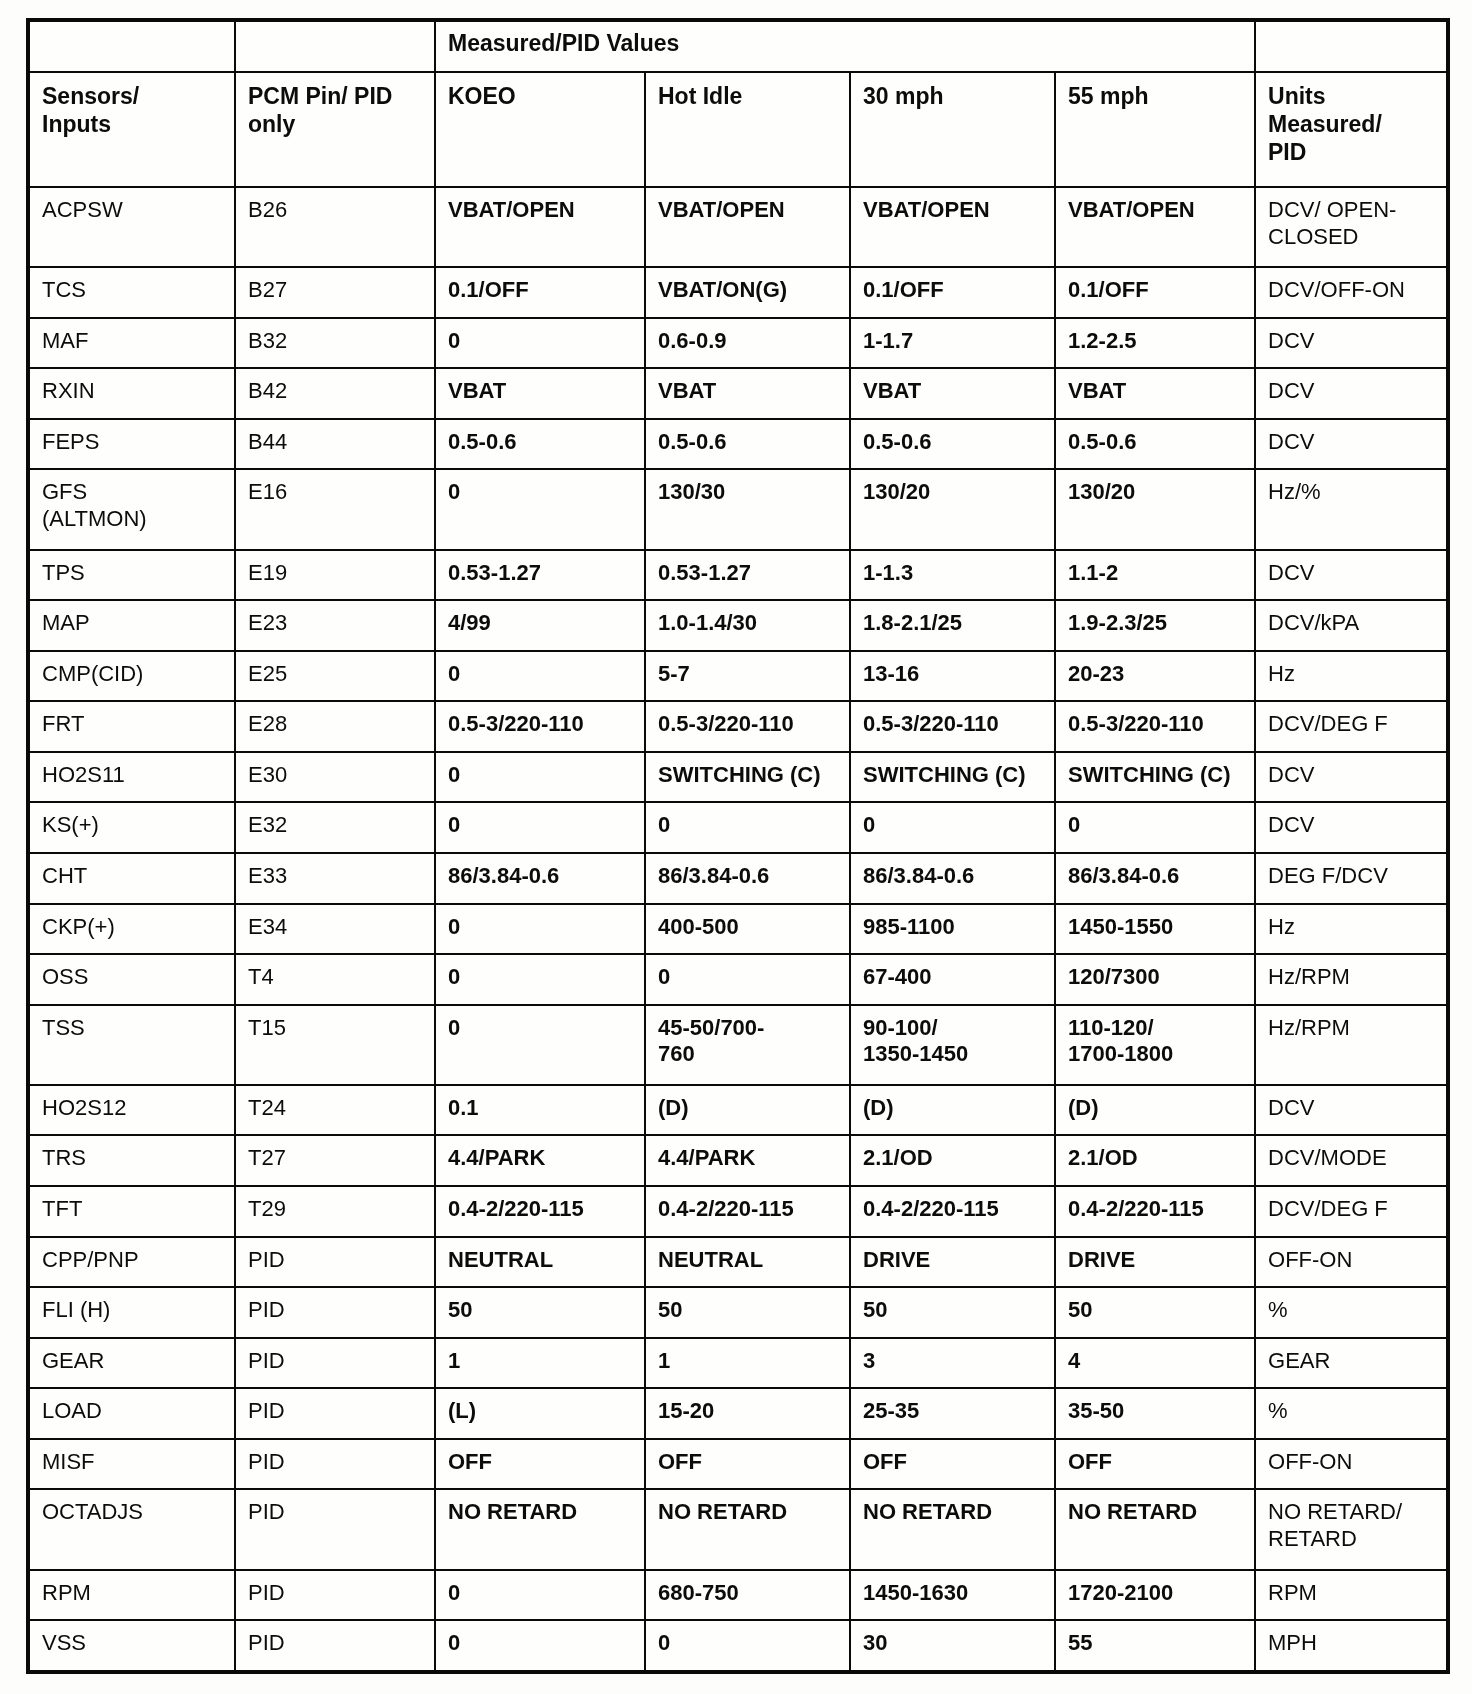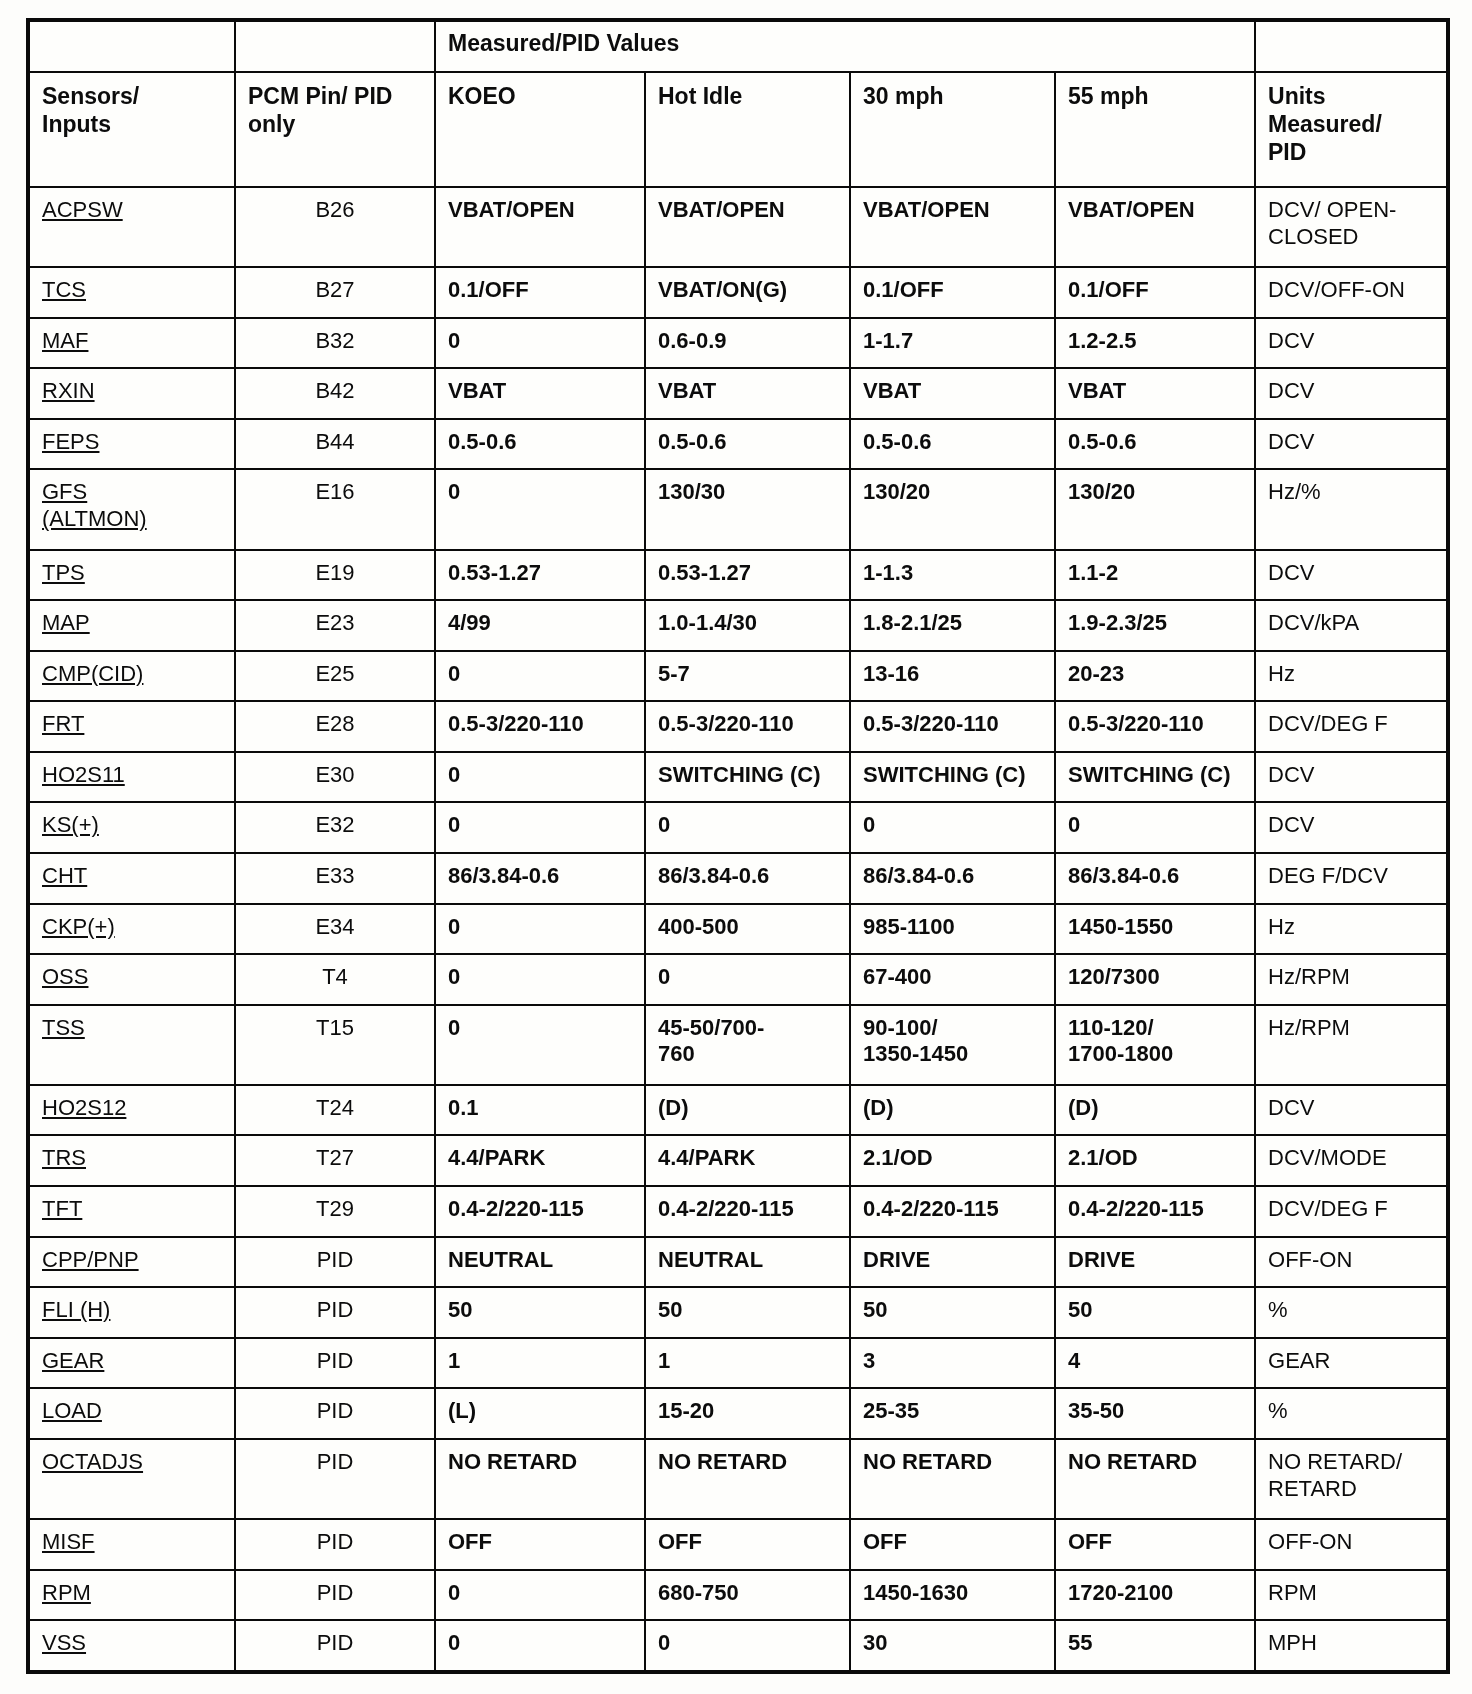--- a/index.html
+++ b/index.html
@@ -43,22 +43,22 @@
   tr.group-row th {
     height: 36px;
     padding-top: 7px;
     padding-bottom: 6px;
   }
   tr.col-row th {
     height: 96px;
   }
   th.italic-col {
   }
-  td.col-sensor { font-weight: normal; text-decoration: underline; }
-  td.col-pin    { font-weight: normal; text-align: center; }
+  td.col-sensor { font-weight: normal; }
+  td.col-pin    { font-weight: normal; }
   td.col-value  { font-weight: bold; }
   td.col-units  { font-weight: normal; }
 </style>
 </head>
 <body>
 
 <div class="page">
   <table class="pcm">
     <colgroup>
       <col style="width:207px">
@@ -296,38 +296,38 @@
         <tr>
           <td class="col-sensor">LOAD</td>
           <td class="col-pin">PID</td>
           <td class="col-value">(L)</td>
           <td class="col-value">15-20</td>
           <td class="col-value">25-35</td>
           <td class="col-value">35-50</td>
           <td class="col-units">%</td>
         </tr>
         <tr>
+          <td class="col-sensor">MISF</td>
+          <td class="col-pin">PID</td>
+          <td class="col-value">OFF</td>
+          <td class="col-value">OFF</td>
+          <td class="col-value">OFF</td>
+          <td class="col-value">OFF</td>
+          <td class="col-units">OFF-ON</td>
+        </tr>
+        <tr>
           <td class="col-sensor">OCTADJS</td>
           <td class="col-pin">PID</td>
           <td class="col-value">NO RETARD</td>
           <td class="col-value">NO RETARD</td>
           <td class="col-value">NO RETARD</td>
           <td class="col-value">NO RETARD</td>
           <td class="col-units">NO RETARD/ RETARD</td>
         </tr>
         <tr>
-          <td class="col-sensor">MISF</td>
-          <td class="col-pin">PID</td>
-          <td class="col-value">OFF</td>
-          <td class="col-value">OFF</td>
-          <td class="col-value">OFF</td>
-          <td class="col-value">OFF</td>
-          <td class="col-units">OFF-ON</td>
-        </tr>
-        <tr>
           <td class="col-sensor">RPM</td>
           <td class="col-pin">PID</td>
           <td class="col-value">0</td>
           <td class="col-value">680-750</td>
           <td class="col-value">1450-1630</td>
           <td class="col-value">1720-2100</td>
           <td class="col-units">RPM</td>
         </tr>
         <tr>
           <td class="col-sensor">VSS</td>

